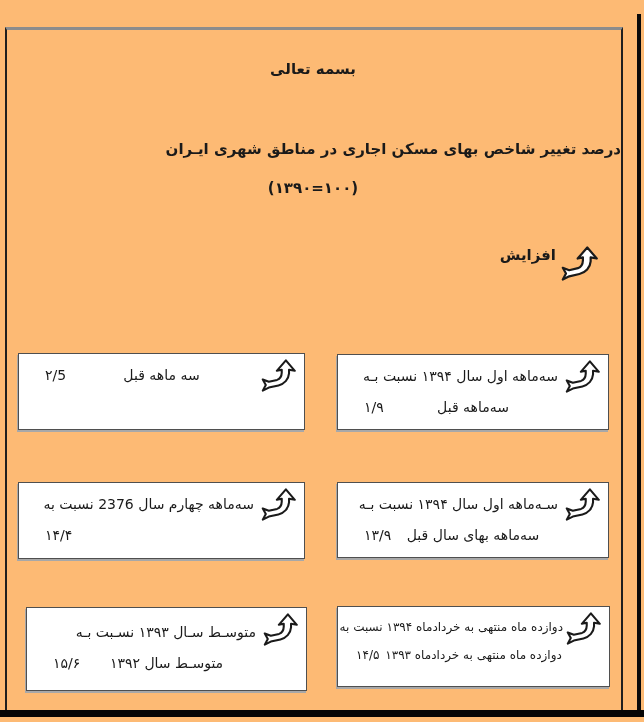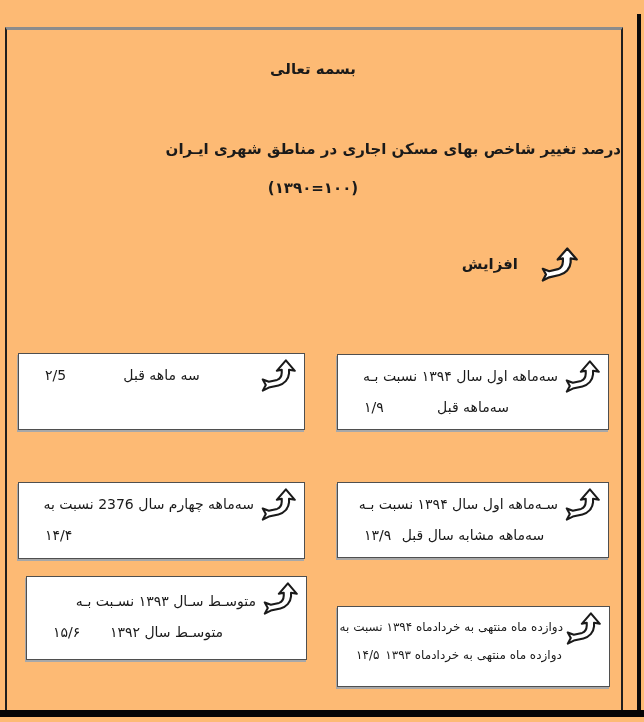--- a/index.html
+++ b/index.html
@@ -19,22 +19,22 @@
   
   .scan-right{position:absolute;left:637px;top:14px;bottom:6px;width:4px;background:#0a0a0a;}
   .scan-bottom{position:absolute;left:0;top:710px;width:644px;height:7px;background:#050505;}
 
   .centered{position:absolute;left:5px;width:616px;text-align:center;}
   .besmele{top:60px;font-size:15px;font-weight:bold;}
   .doc-title{top:140px;font-size:15px;font-weight:bold;letter-spacing:0;text-align:right;}
   .doc-subtitle{top:179px;font-size:15px;font-weight:bold;}
 
   .legend{
-    position:absolute;top:246px;right:64px;height:36px;
-    display:flex;align-items:center;gap:22px;
+    position:absolute;top:246px;right:44px;height:36px;
+    display:flex;align-items:flex-start;gap:4px;
   }
   .legend-label{font-size:15px;font-weight:bold;}
   .arrow-icon{display:inline-block;line-height:0;}
 
   .stat-box{
     position:absolute;background:#fff;
     border:1.5px solid #4f4f4f;
     box-shadow:-1px 2px 0 #a8a8a8;
     font-size:14px;line-height:1.25;
   }
@@ -97,21 +97,21 @@
 
   <div class="stat-box" style="left:337px;top:482px;width:270px;height:74px">
     <span class="arrow-icon box-icon">
       <svg viewBox="0 0 26 24" width="38" height="33">
           <path d="M18 1 L24.5 8.6 L20.3 7.8 L20.3 10.5 C20 14.8 16.8 18.2 12.6 19.2 L5.6 20.8 L1.2 23 L3.4 18.9 L1.2 14.9 L5.6 16.6 L11.6 15.2 C13.8 14.4 14.9 12.4 15 9.9 L15 7.8 L11.4 8.6 Z" fill="#fff" stroke="#1a1a1a" stroke-width="1.5" stroke-linejoin="round"></path>
         </svg>
     </span>
     <div class="box-line1" dir="rtl">سـه‌ماهه اول سال ۱۳۹۴ نسبت بـه</div>
     <div class="box-line2">
       <span class="box-value" dir="rtl">۱۳/۹</span>
-      <span class="box-caption" dir="rtl">سه‌ماهه مشابه سال قبل</span>
+      <span class="box-caption" dir="rtl">سه‌ماهه بهای سال قبل</span>
     </div>
   </div>
 
   <div class="stat-box" style="left:18px;top:482px;width:285px;height:75px">
     <span class="arrow-icon box-icon">
       <svg viewBox="0 0 26 24" width="38" height="33">
           <path d="M18 1 L24.5 8.6 L20.3 7.8 L20.3 10.5 C20 14.8 16.8 18.2 12.6 19.2 L5.6 20.8 L1.2 23 L3.4 18.9 L1.2 14.9 L5.6 16.6 L11.6 15.2 C13.8 14.4 14.9 12.4 15 9.9 L15 7.8 L11.4 8.6 Z" fill="#fff" stroke="#1a1a1a" stroke-width="1.5" stroke-linejoin="round"></path>
         </svg>
     </span>
     <div class="box-line1" dir="rtl">سه‌ماهه چهارم سال 2376 نسبت به</div>
@@ -126,21 +126,21 @@
           <path d="M18 1 L24.5 8.6 L20.3 7.8 L20.3 10.5 C20 14.8 16.8 18.2 12.6 19.2 L5.6 20.8 L1.2 23 L3.4 18.9 L1.2 14.9 L5.6 16.6 L11.6 15.2 C13.8 14.4 14.9 12.4 15 9.9 L15 7.8 L11.4 8.6 Z" fill="#fff" stroke="#1a1a1a" stroke-width="1.5" stroke-linejoin="round"></path>
         </svg>
     </span>
     <div class="box-line1" dir="rtl">دوازده ماه منتهی به خردادماه ۱۳۹۴ نسبت به</div>
     <div class="box-line2">
       <span class="box-value" dir="rtl">۱۴/۵</span>
       <span class="box-caption" dir="rtl">دوازده ماه منتهی به خردادماه ۱۳۹۳</span>
     </div>
   </div>
 
-  <div class="stat-box" style="left:26px;top:576px;width:279px;height:82px">
+  <div class="stat-box" style="left:26px;top:607px;width:279px;height:82px">
     <span class="arrow-icon box-icon">
       <svg viewBox="0 0 26 24" width="38" height="33">
           <path d="M18 1 L24.5 8.6 L20.3 7.8 L20.3 10.5 C20 14.8 16.8 18.2 12.6 19.2 L5.6 20.8 L1.2 23 L3.4 18.9 L1.2 14.9 L5.6 16.6 L11.6 15.2 C13.8 14.4 14.9 12.4 15 9.9 L15 7.8 L11.4 8.6 Z" fill="#fff" stroke="#1a1a1a" stroke-width="1.5" stroke-linejoin="round"></path>
         </svg>
     </span>
     <div class="box-line1" dir="rtl" style="margin-top:16px">متوسـط سـال ۱۳۹۳ نسـبت بـه</div>
     <div class="box-line2">
       <span class="box-value" dir="rtl">۱۵/۶</span>
       <span class="box-caption" dir="rtl">متوسـط سال ۱۳۹۲</span>
     </div>

